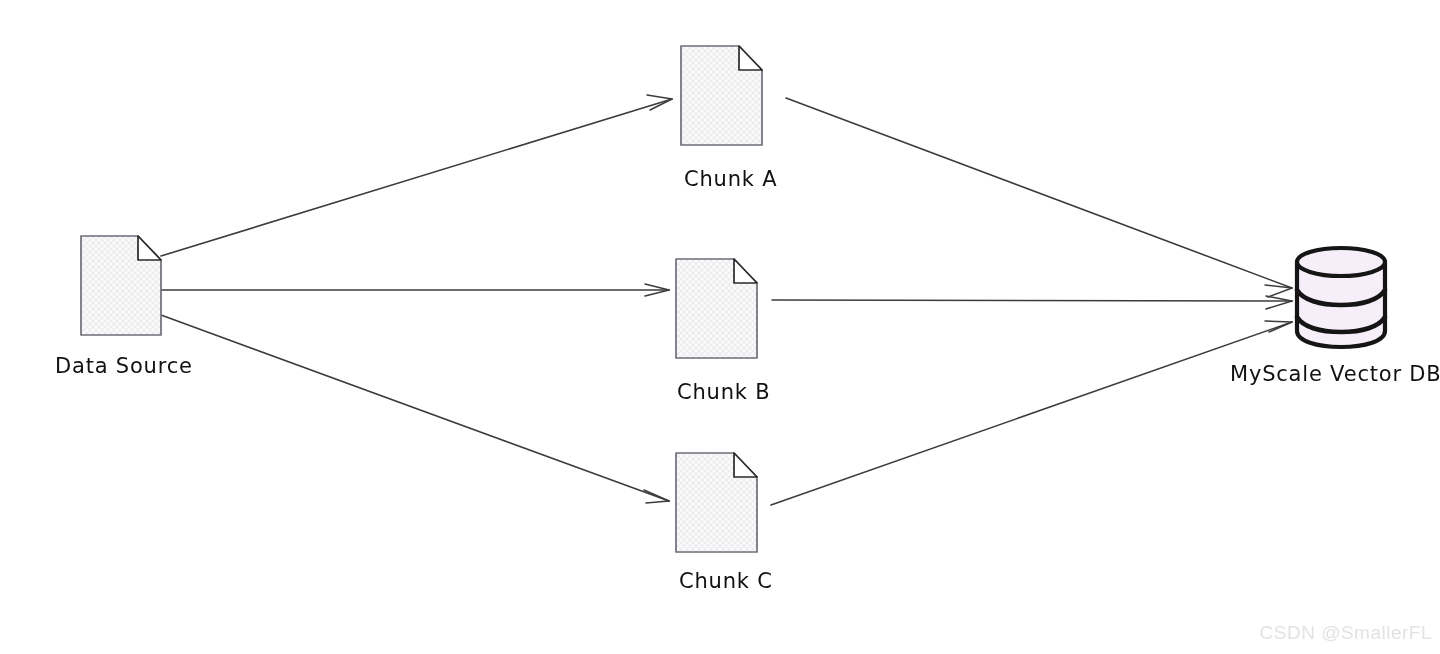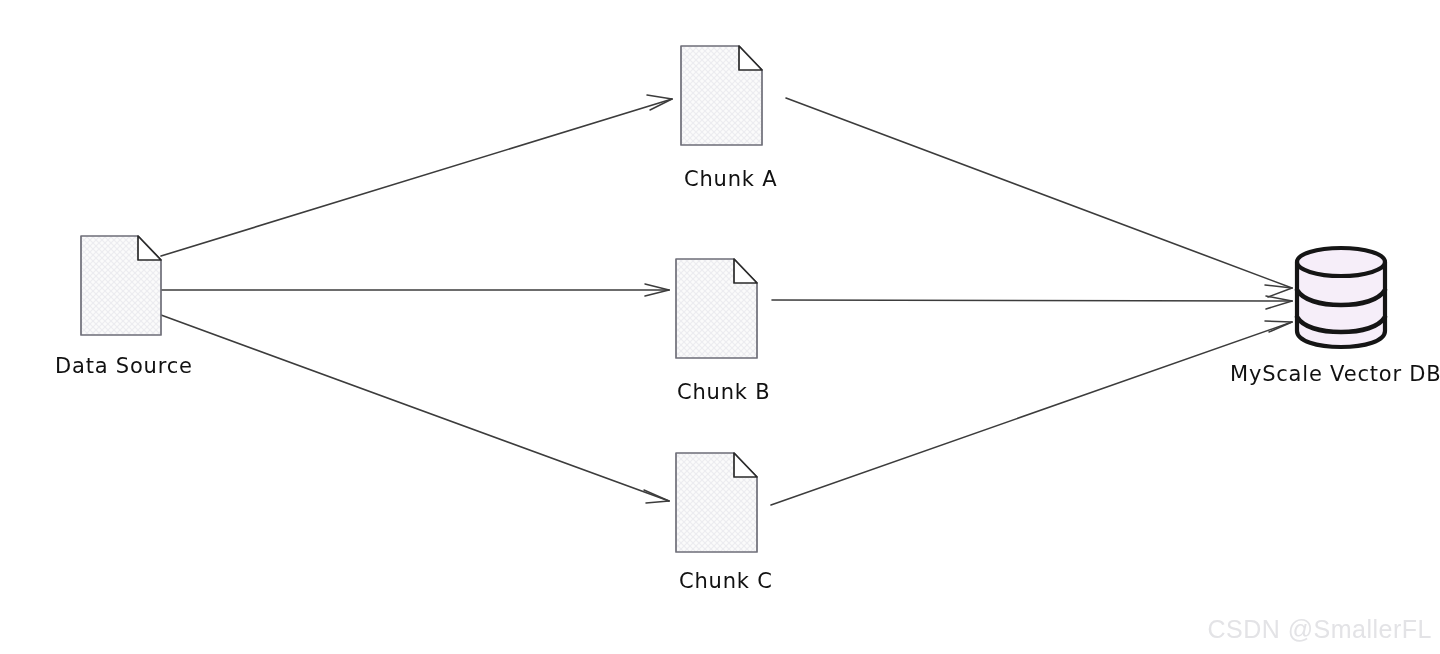--- a/index.html
+++ b/index.html
@@ -28,21 +28,21 @@
     font-family: "DejaVu Sans", sans-serif;
     font-size: 21px;
     fill: #111111;
     letter-spacing: 0.8px;
   }
   .watermark-text {
     position: absolute;
     right: 8px;
     bottom: 10px;
     font-family: "Liberation Sans", sans-serif;
-    font-size: 25px;
+    font-size: 19px;
     color: #e3e3e6;
     letter-spacing: 0.5px;
     user-select: none;
     white-space: nowrap;
   }
 </style>
 </head>
 <body>
 
 <div id="diagram-root">

